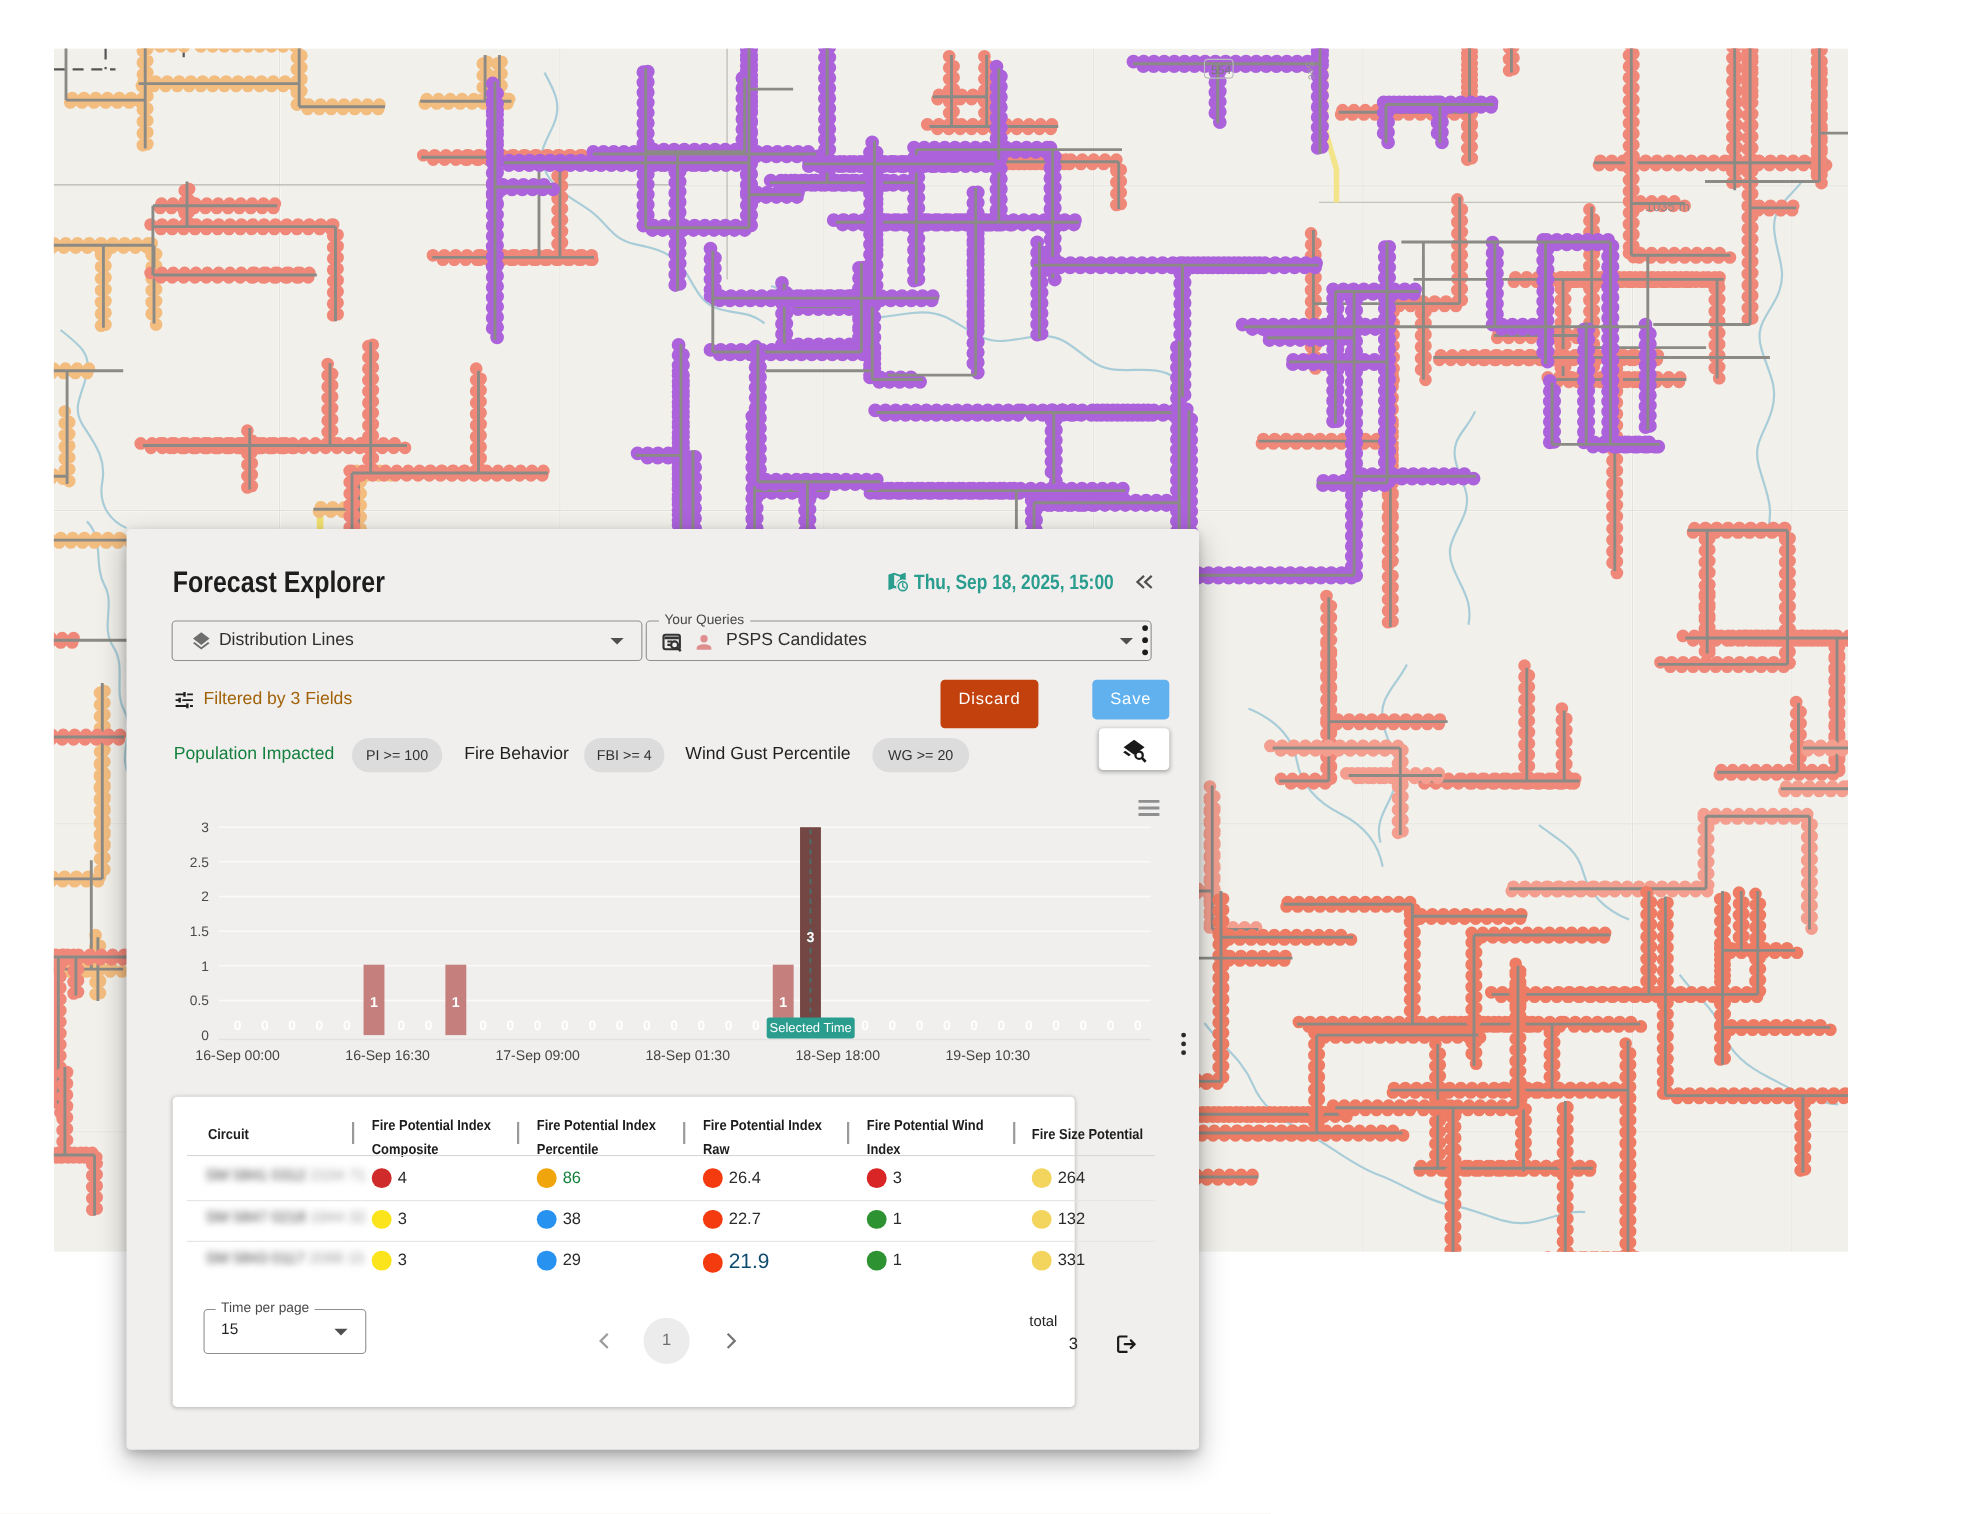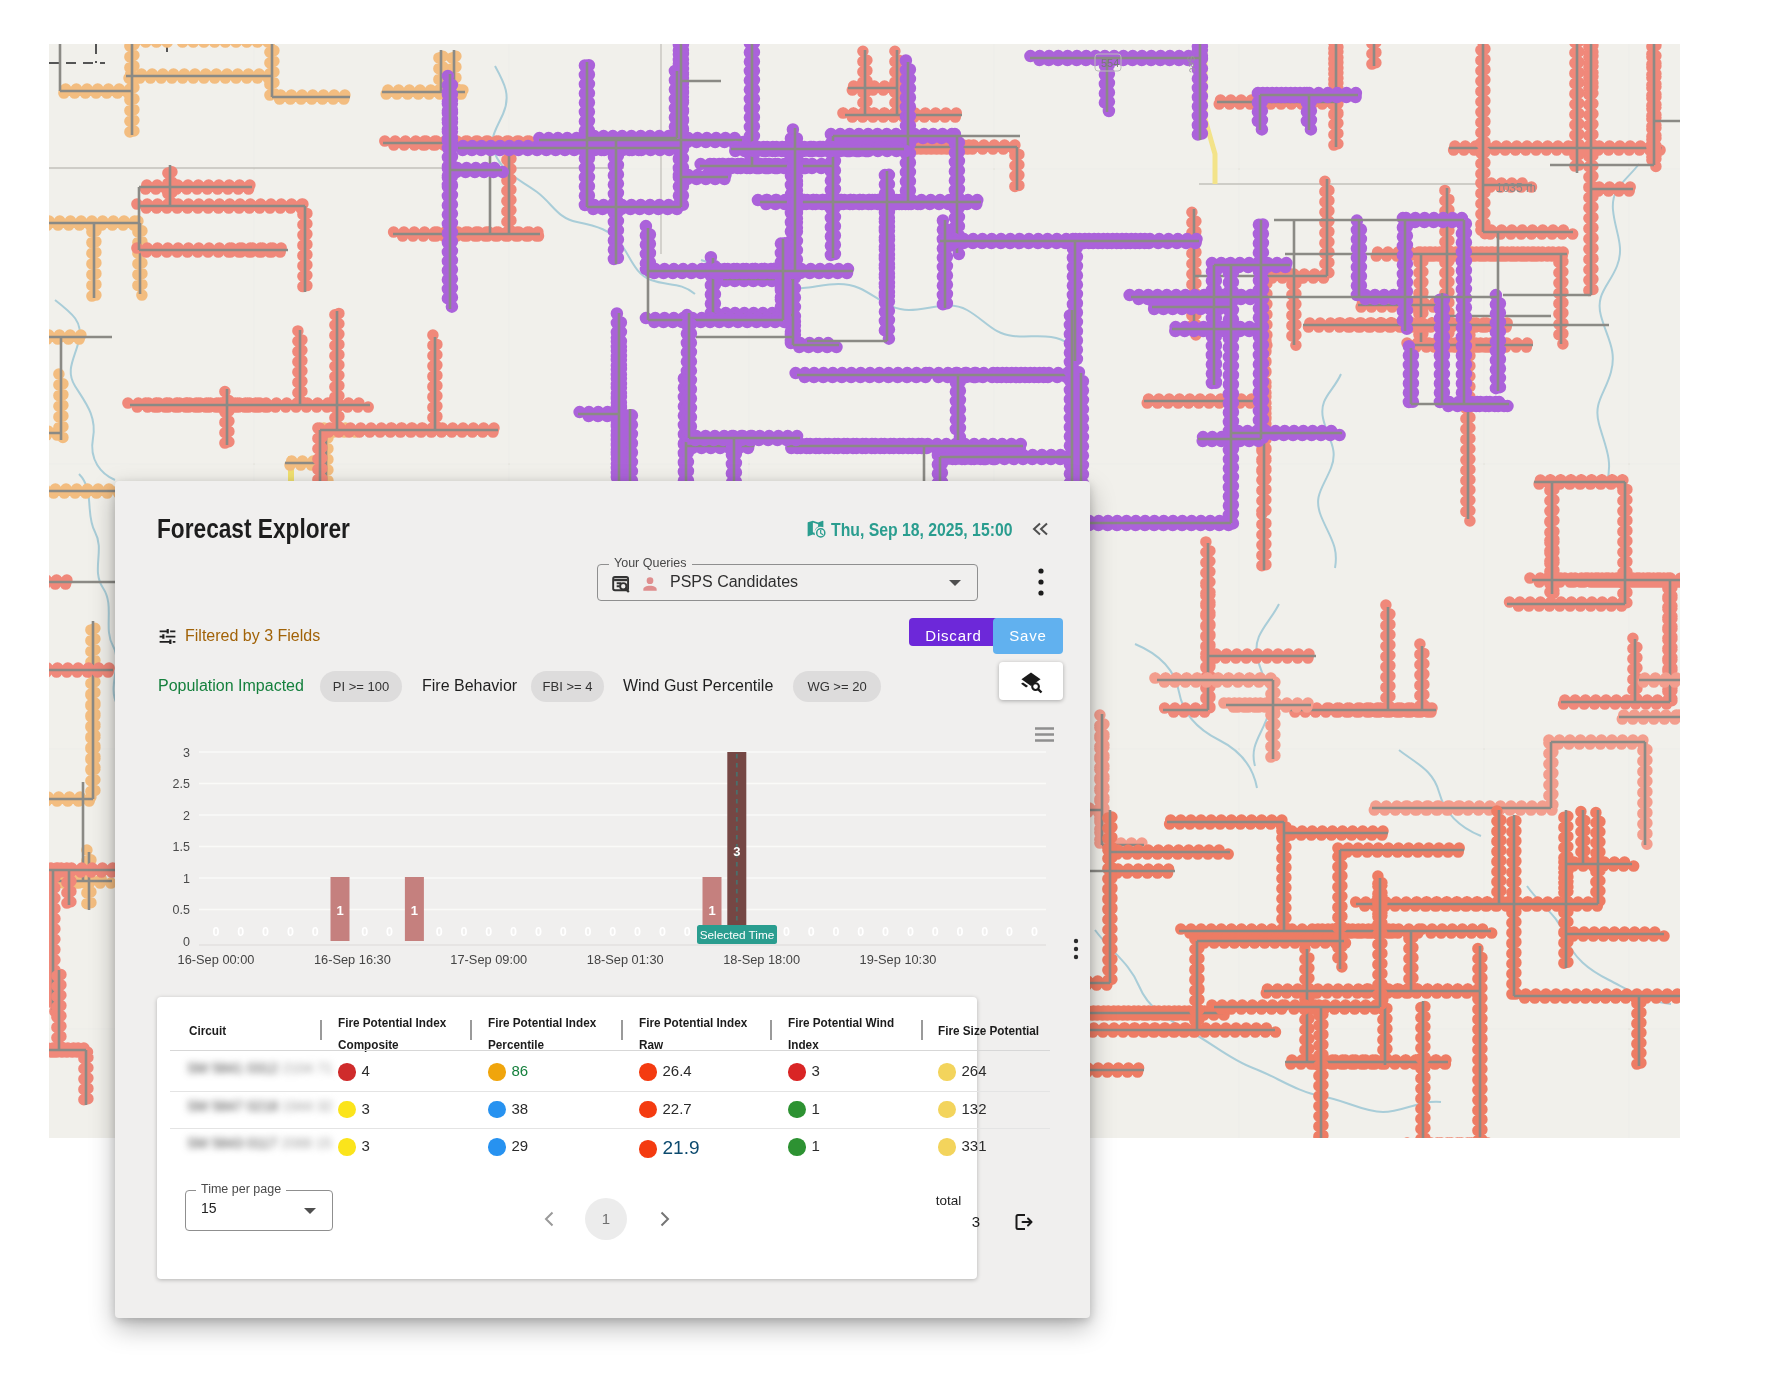--- a/index.html
+++ b/index.html
@@ -267,22 +267,29 @@
         <path d="M15 4l-6-2-7 2.33V20l7-2.33 2.6.87a7 7 0 0 1 .9-7.9V4zM9 4.1l6 2V11a7 7 0 0 0-1.5 1.94L9 11.5V4.1z" opacity="0"></path>
         <path d="M20.5 3l-.16.03L15 5.1 9 3 3.36 4.9c-.21.07-.36.25-.36.48V20.5c0 .28.22.5.5.5l.16-.03L9 18.9l2.5.87A6.98 6.98 0 0 1 11 17c0-3.87 3.13-7 7-7 1.08 0 2.09.25 3 .68V3.5c0-.28-.22-.5-.5-.5zM15 9.59A7 7 0 0 0 11.26 17L9 16.21V5.1l6 2.1v2.39z"></path>
         <path d="M18 11.5a5.5 5.5 0 1 0 0 11 5.5 5.5 0 0 0 0-11zm0 9.3a3.8 3.8 0 1 1 0-7.6 3.8 3.8 0 0 1 0 7.6zm.6-7h-1.4v4l3.1 1.9.7-1.1-2.4-1.5v-3.3z"></path>
       </svg></div>
   <div class="abs" style="left:716px;top:38px;font-size:19px;font-weight:bold;color:#2a9d8f;transform:scaleX(.83);transform-origin:left top">Thu, Sep 18, 2025, 15:00</div>
 
   <svg class="abs" style="left:917px;top:41px" width="17" height="14" viewBox="0 0 17 14" fill="none" stroke="#4f4f4f" stroke-width="2">
       <path d="M8 1.5L2 7l6 5.5M15 1.5L9 7l6 5.5"></path>
     </svg>
 
-
-  <div class="abs" style="left:482px;top:83px;width:381px;height:37px;border:1px solid #8f8f8f;border-radius:4px">
+  <div class="abs" style="left:41px;top:83px;width:428px;height:37px;border:1px solid #8f8f8f;border-radius:4px">
+    <span class="abs" style="left:16px;top:8px"><svg width="20" height="20" viewBox="0 0 24 24" fill="#6e6e6e">
+          <path d="M11.99 18.54l-7.37-5.73L3 14.07l9 7 9-7-1.63-1.27-7.38 5.74zM12 16l7.36-5.73L21 9l-9-7-9 7 1.63 1.27L12 16z"></path>
+        </svg></span>
+    <span class="abs" style="left:42px;top:8px;font-size:16px;color:#2f2f2f">Distribution Lines</span>
+    <span style="position:absolute;right:16px;top:50%;margin-top:-2.5px;width:0;height:0;border-left:6.5px solid transparent;border-right:6.5px solid transparent;border-top:6px solid #4f4f4f"></span>
+  </div>
+
+  <div class="abs" style="left:472px;top:83px;width:460px;height:37px;border:1px solid #8f8f8f;border-radius:4px">
     <span class="abs" style="left:11px;top:-9px;background:#f0efee;padding:0 5px;font-size:12.5px;color:#474747">Your Queries</span>
     <span class="abs" style="left:13px;top:9px"><svg width="21" height="21" viewBox="0 0 24 24" fill="none" stroke="#333">
           <rect x="2.5" y="3.5" width="17" height="15" rx="2" stroke-width="2.2"></rect>
           <path d="M3.5 6.8h15" stroke-width="2.8"></path>
           <path d="M6.5 10.5h5M6.5 14h3.4" stroke-width="2.2"></path>
           <circle cx="14" cy="14" r="3.6" stroke-width="2.2"></circle>
           <path d="M16.6 16.7l3.8 3.8" stroke-width="2.6"></path>
         </svg></span>
     <span class="abs" style="left:42px;top:9px"><svg width="20" height="20" viewBox="0 0 24 24" fill="#df8e8e">
           <circle cx="12" cy="8" r="4"></circle>
@@ -296,21 +303,21 @@
       <circle cx="5" cy="5" r="2.6"></circle>
       <circle cx="5" cy="16" r="2.6"></circle>
       <circle cx="5" cy="27" r="2.6"></circle>
     </svg>
 
   <span class="abs" style="left:42px;top:145px"><svg width="21" height="21" viewBox="0 0 24 24" fill="#1f1f1f">
         <path d="M3 5h8v2H3zM15 5h6v2h-6zM11 3.5h2.5v5H11zM3 11h3v2H3zM10 11h11v2H10zM6 9.5h2.5v5H6zM3 17h11v2H3zM18 17h3v2h-3zM14 15.5h2.5v5H14z"></path>
       </svg></span>
   <span class="abs" style="left:70px;top:146px;font-size:16px;color:#a16207">Filtered by 3 Fields</span>
 
-  <div class="abs" style="left:794px;top:137px;width:89px;height:28px;background:#6d28d9;border-radius:4px;color:#fff;font-size:15px;letter-spacing:.8px;text-align:center;line-height:36px">Discard</div>
+  <div class="abs" style="left:740px;top:137px;width:89px;height:44px;background:#c2410c;border-radius:4px;color:#fff;font-size:15px;letter-spacing:.8px;text-align:center;line-height:36px">Discard</div>
 
   <div class="abs" style="left:878px;top:137px;width:70px;height:36px;background:#61b1ef;border-radius:4px;color:#fff;font-size:15px;letter-spacing:.8px;text-align:center;line-height:36px">Save</div>
 
   <span class="abs" style="left:43px;top:196px;font-size:16px;color:#15803d">Population Impacted</span>
   <div class="abs" style="left:205px;top:190px;width:82px;height:31px;background:#dddcdc;border-radius:16px;font-size:13px;color:#333;text-align:center;line-height:31px">PI &gt;= 100</div>
   <span class="abs" style="left:307px;top:196px;font-size:16px;color:#1f1f1f">Fire Behavior</span>
   <div class="abs" style="left:416px;top:190px;width:73px;height:31px;background:#dddcdc;border-radius:16px;font-size:13px;color:#333;text-align:center;line-height:31px">FBI &gt;= 4</div>
   <span class="abs" style="left:508px;top:196px;font-size:16px;color:#1f1f1f">Wind Gust Percentile</span>
   <div class="abs" style="left:678px;top:190px;width:88px;height:31px;background:#dddcdc;border-radius:16px;font-size:13px;color:#333;text-align:center;line-height:31px">WG &gt;= 20</div>
 

